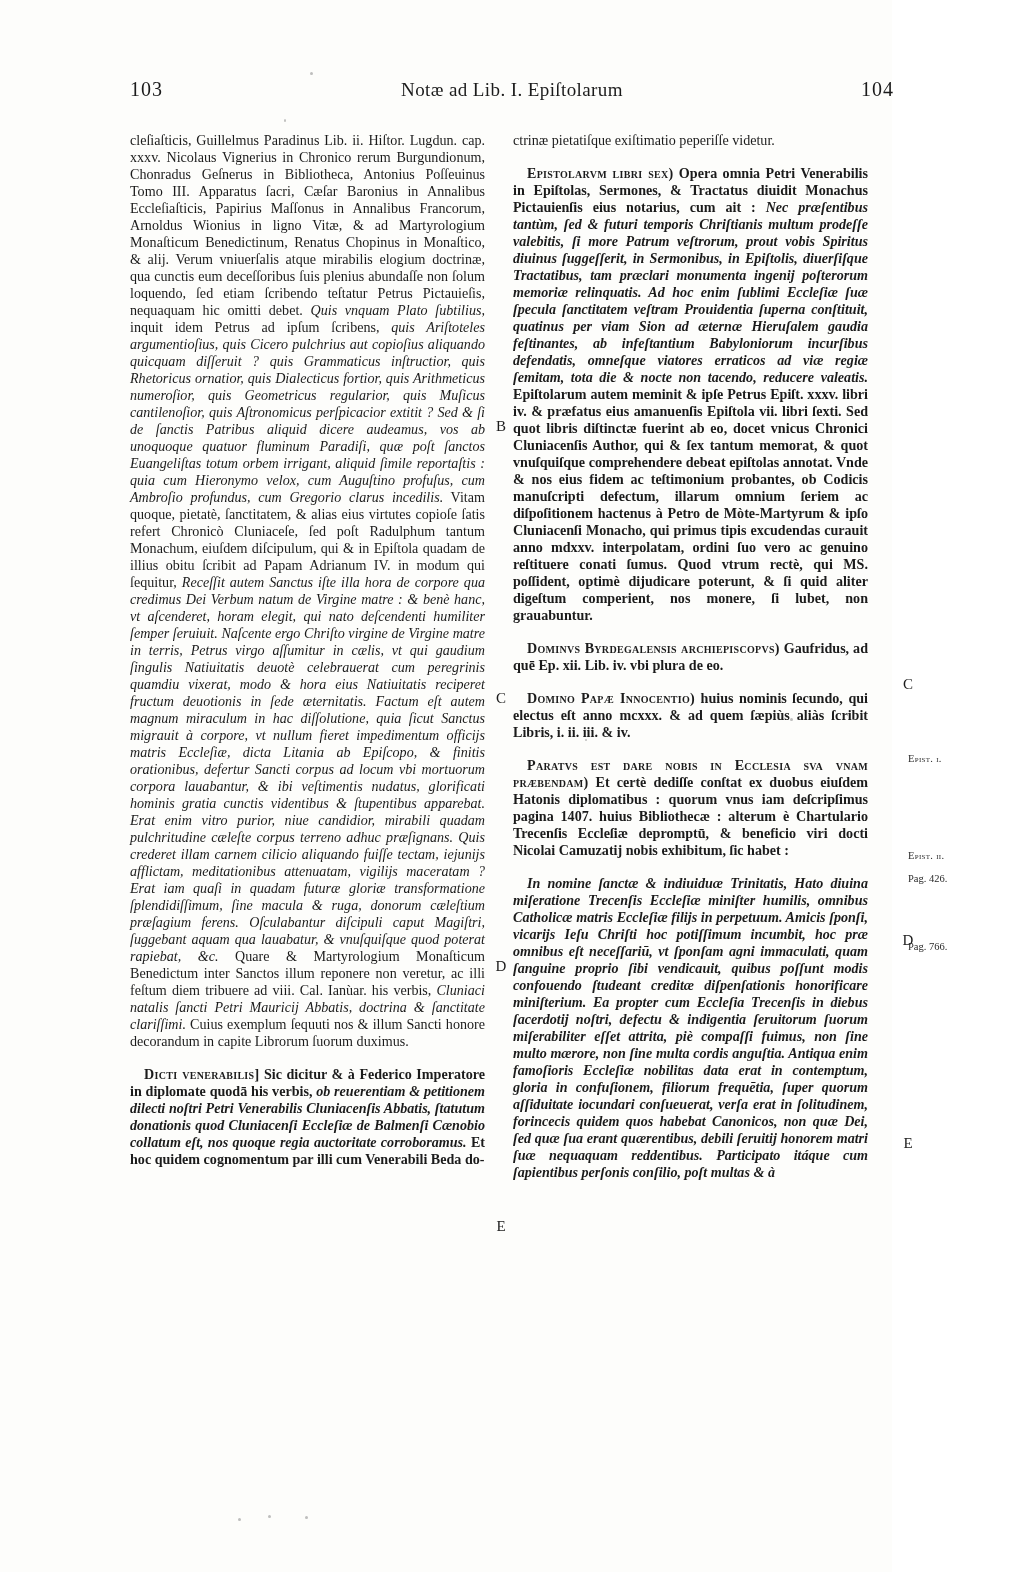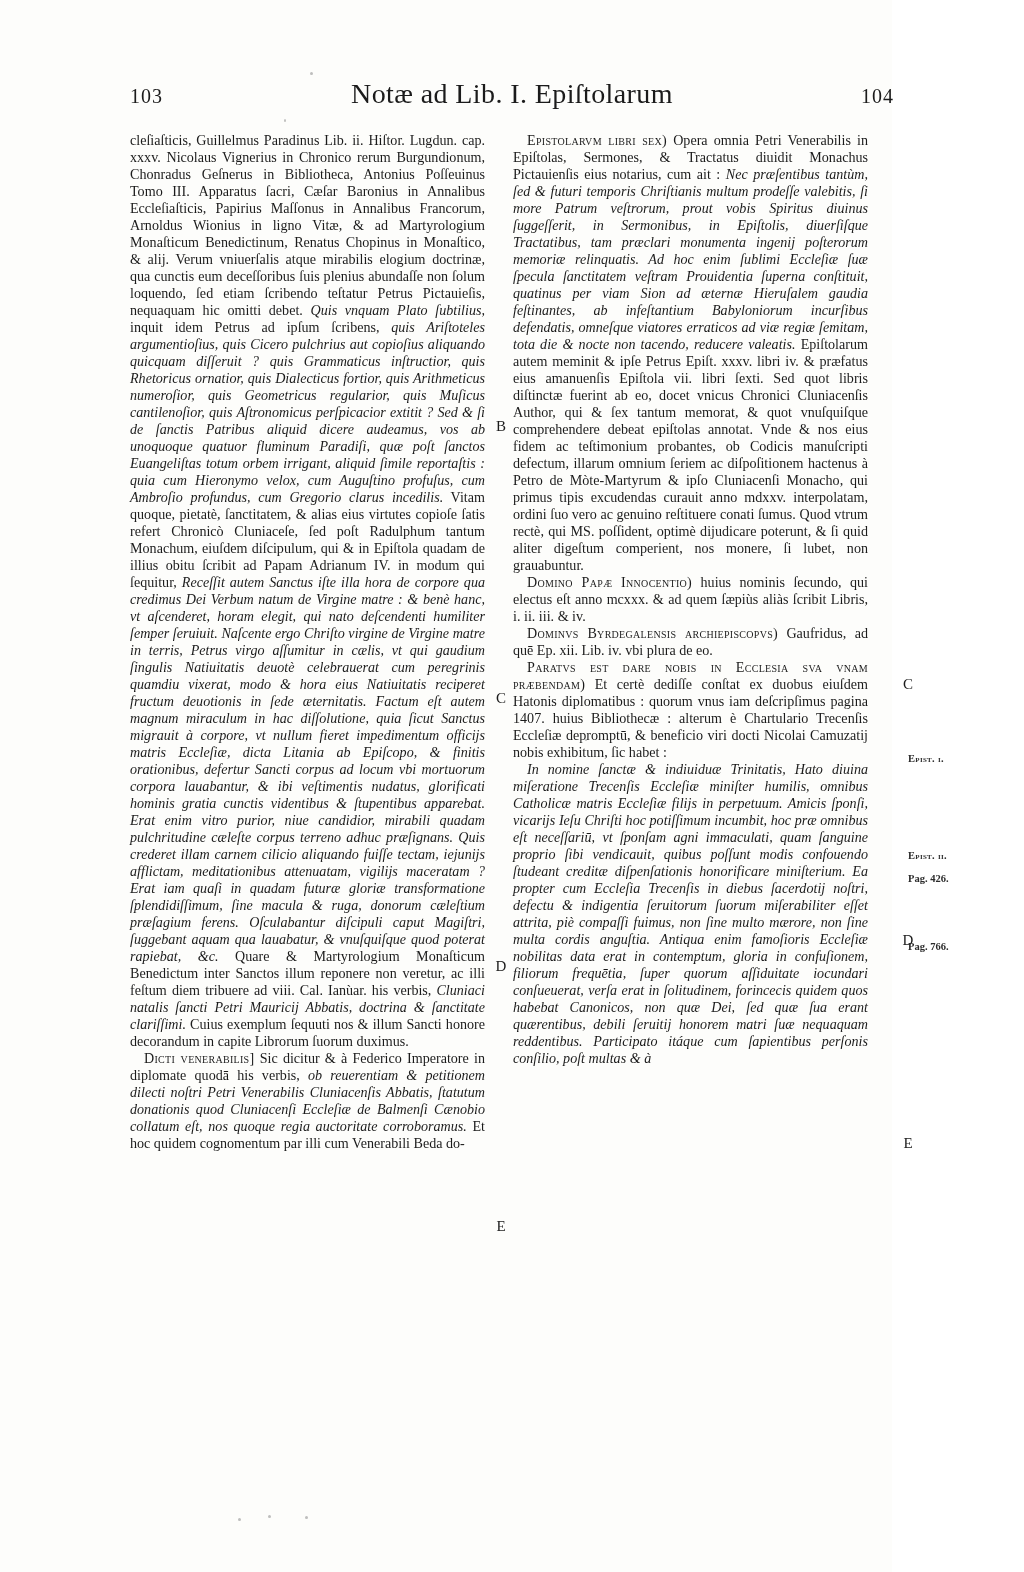--- a/index.html
+++ b/index.html
@@ -35,21 +35,21 @@
     display: flex;
     align-items: baseline;
     justify-content: space-between;
   }
   .folio {
     font-size: 20px;
     letter-spacing: 1px;
     font-variant-numeric: oldstyle-nums;
   }
   .head-title {
-    font-size: 28px;
+    font-size: 19px;
     letter-spacing: 0.4px;
     white-space: nowrap;
   }
 
   
   .columns {
     position: absolute;
     left: 130px;
     top: 132px;
     width: 768px;
@@ -65,21 +65,21 @@
     text-justify: inter-word;
     hyphens: none;
   }
   .col-left  { left: 0px; }
   .col-right { left: 383px; }
 
   p.par {
     margin: 0;
     text-indent: 0;
   }
-  p.par + p.par { margin-top: 0; }
+  p.par + p.par { margin-top: 16px; font-weight: bold; }
   p.indent { text-indent: 14px; }
 
   .it { font-style: italic; }
   .sc {
     font-variant: small-caps;
     letter-spacing: 0.3px;
   }
 
   
   .margin-letter {
@@ -93,21 +93,20 @@
 
   
   .margin-note {
     position: absolute;
     left: 908px;
     font-size: 10.5px;
     line-height: 13px;
     color: #2a2a2a;
     white-space: nowrap;
     font-family: "Liberation Serif", serif;
-    font-weight: bold;
   }
   .margin-note .sc { font-variant: small-caps; }
 
   
   .speck {
     position: absolute;
     background: #8a8a8a;
     border-radius: 50%;
     opacity: .55;
   }
@@ -125,26 +124,27 @@
 
   <div class="columns">
 
     <div class="col col-left">
       <p class="par"><span>cleſiaſticis, Guillelmus Paradinus Lib. ii. Hiſtor. Lugdun. cap. xxxv. Nicolaus Vignerius in Chronico rerum Burgundionum, Chonradus Geſnerus in Bibliotheca, Antonius Poſſeuinus Tomo III. Apparatus ſacri, Cæſar Baronius in Annalibus Eccleſiaſticis, Papirius Maſſonus in Annalibus Francorum, Arnoldus Wionius in ligno Vitæ, &amp; ad Martyrologium Monaſticum Benedictinum, Renatus Chopinus in Monaſtico, &amp; alij. Verum vniuerſalis atque mirabilis elogium doctrinæ, qua cunctis eum deceſſoribus ſuis plenius abundaſſe non ſolum loquendo, ſed etiam ſcribendo teſtatur Petrus Pictauieſis, nequaquam hic omitti debet. </span><span class="it">Quis vnquam Plato ſubtilius,</span><span> inquit idem Petrus ad ipſum ſcribens, </span><span class="it">quis Ariſtoteles argumentioſius, quis Cicero pulchrius aut copioſius aliquando quicquam diſſeruit ? quis Grammaticus inſtructior, quis Rhetoricus ornatior, quis Dialecticus fortior, quis Arithmeticus numeroſior, quis Geometricus regularior, quis Muſicus cantilenoſior, quis Aſtronomicus perſpicacior extitit ? Sed &amp; ſi de ſanctis Patribus aliquid dicere audeamus, vos ab unoquoque quatuor fluminum Paradiſi, quæ poſt ſanctos Euangeliſtas totum orbem irrigant, aliquid ſimile reportaſtis : quia cum Hieronymo velox, cum Auguſtino profuſus, cum Ambroſio profundus, cum Gregorio clarus incedilis.</span><span> Vitam quoque, pietatè, ſanctitatem, &amp; alias eius virtutes copioſe ſatis refert Chronicò Cluniaceſe, ſed poſt Radulphum tantum Monachum, eiuſdem diſcipulum, qui &amp; in Epiſtola quadam de illius obitu ſcribit ad Papam Adrianum IV. in modum qui ſequitur, </span><span class="it">Receſſit autem Sanctus iſte illa hora de corpore qua credimus Dei Verbum natum de Virgine matre : &amp; benè hanc, vt aſcenderet, horam elegit, qui nato deſcendenti humiliter ſemper ſeruiuit. Naſcente ergo Chriſto virgine de Virgine matre in terris, Petrus virgo aſſumitur in cælis, vt qui gaudium ſingulis Natiuitatis deuotè celebrauerat cum peregrinis quamdiu vixerat, modo &amp; hora eius Natiuitatis reciperet fructum deuotionis in ſede æternitatis. Factum eſt autem magnum miraculum in hac diſſolutione, quia ſicut Sanctus migrauit à corpore, vt nullum fieret impedimentum officijs matris Eccleſiæ, dicta Litania ab Epiſcopo, &amp; finitis orationibus, defertur Sancti corpus ad locum vbi mortuorum corpora lauabantur, &amp; ibi veſtimentis nudatus, glorificati hominis gratia cunctis videntibus &amp; ſtupentibus apparebat. Erat enim vitro purior, niue candidior, mirabili quadam pulchritudine cæleſte corpus terreno adhuc præſignans. Quis crederet illam carnem cilicio aliquando fuiſſe tectam, iejunijs afflictam, meditationibus attenuatam, vigilijs maceratam ? Erat iam quaſi in quadam futuræ gloriæ transformatione ſplendidiſſimum, ſine macula &amp; ruga, donorum cæleſtium præſagium ferens. Oſculabantur diſcipuli caput Magiſtri, ſuggebant aquam qua lauabatur, &amp; vnuſquiſque quod poterat rapiebat, &amp;c.</span><span> Quare &amp; Martyrologium Monaſticum Benedictum inter Sanctos illum reponere non veretur, ac illi feſtum diem tribuere ad viii. Cal. Ianùar. his verbis, </span><span class="it">Cluniaci natalis ſancti Petri Mauricij Abbatis, doctrina &amp; ſanctitate clariſſimi.</span><span> Cuius exemplum ſequuti nos &amp; illum Sancti honore decorandum in capite Librorum ſuorum duximus.</span></p>
 
       <p class="par indent"><span class="sc">Dicti venerabilis]</span><span> Sic dicitur &amp; à Federico Imperatore in diplomate quodā his verbis, </span><span class="it">ob reuerentiam &amp; petitionem dilecti noſtri Petri Venerabilis Cluniacenſis Abbatis, ſtatutum donationis quod Cluniacenſi Eccleſiæ de Balmenſi Cænobio collatum eſt, nos quoque regia auctoritate corroboramus.</span><span> Et hoc quidem cognomentum par illi cum Venerabili Beda do-</span></p>
     </div>
 
     <div class="col col-right">
+      <p class="par"><span>ctrinæ pietatiſque exiſtimatio peperiſſe videtur.</span></p>
 
       <p class="par indent"><span class="sc">Epistolarvm libri sex)</span><span> Opera omnia Petri Venerabilis in Epiſtolas, Sermones, &amp; Tractatus diuidit Monachus Pictauienſis eius notarius, cum ait : </span><span class="it">Nec præſentibus tantùm, ſed &amp; futuri temporis Chriſtianis multum prodeſſe valebitis, ſi more Patrum veſtrorum, prout vobis Spiritus diuinus ſuggeſſerit, in Sermonibus, in Epiſtolis, diuerſiſque Tractatibus, tam præclari monumenta ingenij poſterorum memoriæ relinquatis. Ad hoc enim ſublimi Eccleſiæ ſuæ ſpecula ſanctitatem veſtram Prouidentia ſuperna conſtituit, quatinus per viam Sion ad æternæ Hieruſalem gaudia feſtinantes, ab infeſtantium Babyloniorum incurſibus defendatis, omneſque viatores erraticos ad viæ regiæ ſemitam, tota die &amp; nocte non tacendo, reducere valeatis.</span><span> Epiſtolarum autem meminit &amp; ipſe Petrus Epiſt. xxxv. libri iv. &amp; præfatus eius amanuenſis Epiſtola vii. libri ſexti. Sed quot libris diſtinctæ fuerint ab eo, docet vnicus Chronici Cluniacenſis Author, qui &amp; ſex tantum memorat, &amp; quot vnuſquiſque comprehendere debeat epiſtolas annotat. Vnde &amp; nos eius fidem ac teſtimonium probantes, ob Codicis manuſcripti defectum, illarum omnium ſeriem ac diſpoſitionem hactenus à Petro de Mòte-Martyrum &amp; ipſo Cluniacenſi Monacho, qui primus tipis excudendas curauit anno mdxxv. interpolatam, ordini ſuo vero ac genuino reſtituere conati ſumus. Quod vtrum rectè, qui MS. poſſident, optimè dijudicare poterunt, &amp; ſi quid aliter digeſtum comperient, nos monere, ſi lubet, non grauabuntur.</span></p>
 
+      <p class="par indent"><span class="sc">Dominvs Byrdegalensis archiepiscopvs)</span><span> Gaufridus, ad quē Ep. xii. Lib. iv. vbi plura de eo.</span></p>
+
       <p class="par indent"><span class="sc">Domino Papæ Innocentio)</span><span> huius nominis ſecundo, qui electus eſt anno mcxxx. &amp; ad quem ſæpiùs aliàs ſcribit Libris, i. ii. iii. &amp; iv.</span></p>
-
-      <p class="par indent"><span class="sc">Dominvs Byrdegalensis archiepiscopvs)</span><span> Gaufridus, ad quē Ep. xii. Lib. iv. vbi plura de eo.</span></p>
 
 
 
       <p class="par indent"><span class="sc">Paratvs est dare nobis in Ecclesia sva vnam præbendam)</span><span> Et certè dediſſe conſtat ex duobus eiuſdem Hatonis diplomatibus : quorum vnus iam deſcripſimus pagina 1407. huius Bibliothecæ : alterum è Chartulario Trecenſis Eccleſiæ depromptū, &amp; beneficio viri docti Nicolai Camuzatij nobis exhibitum, ſic habet :</span></p>
 
       <p class="par indent"><span class="it">In nomine ſanctæ &amp; indiuiduæ Trinitatis, Hato diuina miſeratione Trecenſis Eccleſiæ miniſter humilis, omnibus Catholicæ matris Eccleſiæ filijs in perpetuum. Amicis ſponſi, vicarijs Ieſu Chriſti hoc potiſſimum incumbit, hoc præ omnibus eſt neceſſariū, vt ſponſam agni immaculati, quam ſanguine proprio ſibi vendicauit, quibus poſſunt modis confouendo ſtudeant creditæ diſpenſationis honorificare miniſterium. Ea propter cum Eccleſia Trecenſis in diebus ſacerdotij noſtri, defectu &amp; indigentia ſeruitorum ſuorum miſerabiliter eſſet attrita, piè compaſſi fuimus, non ſine multo mærore, non ſine multa cordis anguſtia. Antiqua enim famoſioris Eccleſiæ nobilitas data erat in contemptum, gloria in confuſionem, filiorum frequētia, ſuper quorum aſſiduitate iocundari conſueuerat, verſa erat in ſolitudinem, forincecis quidem quos habebat Canonicos, non quæ Dei, ſed quæ ſua erant quærentibus, debili ſeruitij honorem matri ſuæ nequaquam reddentibus. Participato itáque cum ſapientibus perſonis conſilio, poſt multas &amp; à</span></p>
     </div>
 
   </div>
 

